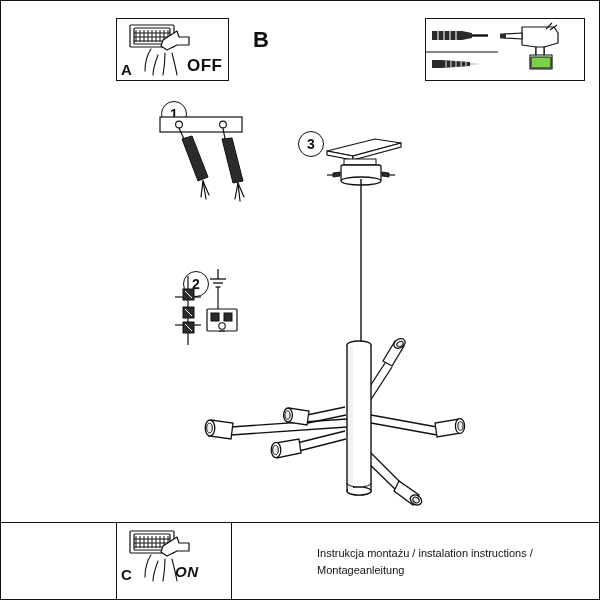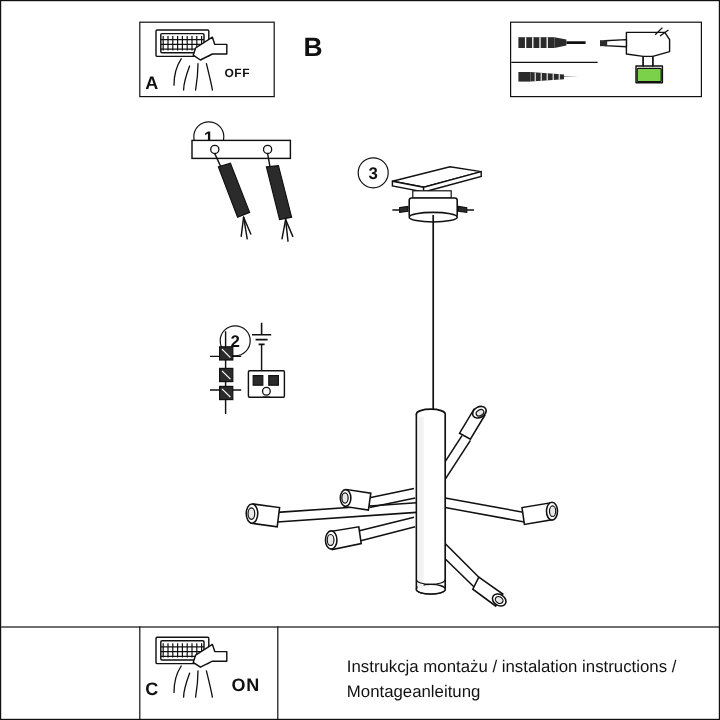--- a/index.html
+++ b/index.html
@@ -28,21 +28,21 @@
     font-size: 14px; font-weight: bold;
     background: #fff;
   }
 
   
   .panel { border: 1.4px solid #111; background: #fff; }
 
   
   .big-letter { font-size: 22px; font-weight: bold; }
   .sw-label { font-size: 15px; font-weight: bold; letter-spacing: .5px; }
-  .footer-text { font-size: 14px; line-height: 1.5; color: #111; }
+  .footer-text { font-size: 11px; line-height: 1.5; color: #111; margin-left: 28px; }
 
   svg { display: block; }
 </style>
 </head>
 <body>
 
 <div id="sheet">
 
   <div class="panel abs" style="left:115px; top:17px; width:113px; height:63px;">
     <svg width="111" height="61" viewBox="0 0 111 61">
@@ -72,21 +72,21 @@
       <g fill="none" stroke="#111" stroke-width="1.1" stroke-linecap="round">
         <path d="M41 36 C38 44, 36 50, 36 56"></path>
         <path d="M48 34 C48 43, 47 50, 46 56"></path>
         <path d="M55 34 C57 42, 59 50, 60 56"></path>
         <path d="M34 30 C30 36, 28 44, 28 52"></path>
       </g>
     </svg>
   </div>
 
   <div class="abs sw-label" style="left:120px; top:60px;">A</div>
-  <div class="abs sw-label" style="left:186px; top:55px; font-size:10px;">OFF</div>
+  <div class="abs sw-label" style="left:186px; top:55px; font-size:17px;">OFF</div>
 
   <div class="abs big-letter" style="left:252px; top:26px;">B</div>
 
   <div class="panel abs" style="left:424px; top:17px; width:160px; height:63px;">
     <svg width="158" height="61" viewBox="0 0 158 61">
 
       <line x1="0" y1="33" x2="72" y2="33" stroke="#111" stroke-width="1"></line>
 
       <g>
         <rect x="6" y="12" width="30" height="9" fill="#2b2b2b"></rect>
@@ -372,19 +372,19 @@
       <g fill="none" stroke="#111" stroke-width="1.1" stroke-linecap="round">
         <path d="M41 38 C38 46, 36 52, 36 58"></path>
         <path d="M48 36 C48 45, 47 52, 46 58"></path>
         <path d="M55 36 C57 44, 59 52, 60 58"></path>
         <path d="M34 32 C30 38, 28 46, 28 54"></path>
       </g>
     </svg>
   </div>
 
   <div class="abs sw-label" style="left:120px; top:565px;">C</div>
-  <div class="abs sw-label" style="left:192px; top:562px;">ON</div>
+  <div class="abs sw-label" style="left:174px; top:562px;font-style:italic;">ON</div>
 
   <div class="abs" style="left:288px; top:544px; width:290px;">
     <div class="footer-text">Instrukcja montażu / instalation instructions / Montageanleitung</div>
   </div>
 
 </div>
 
 </body></html>

